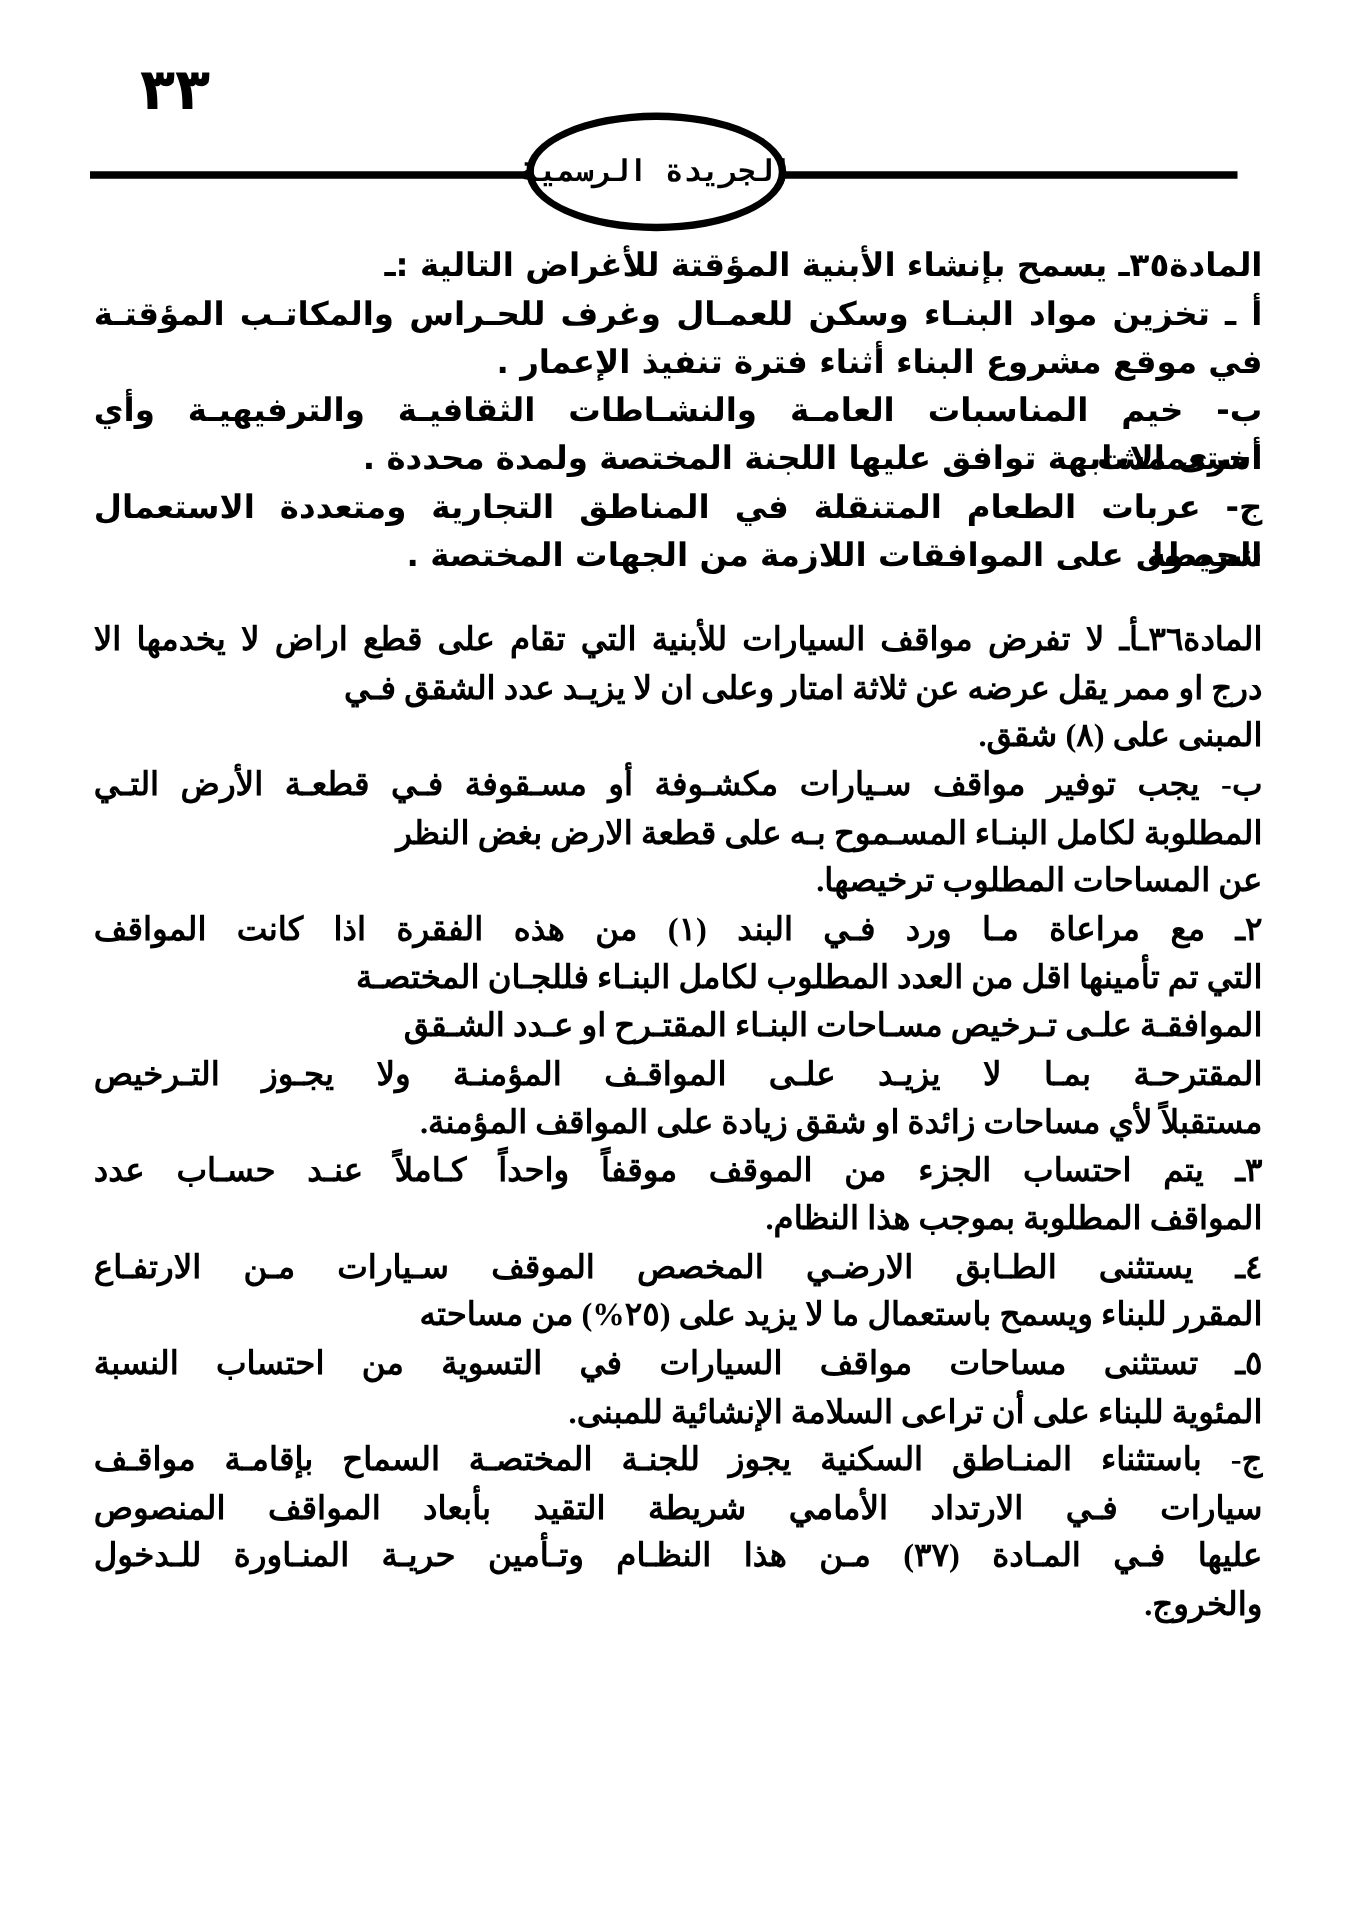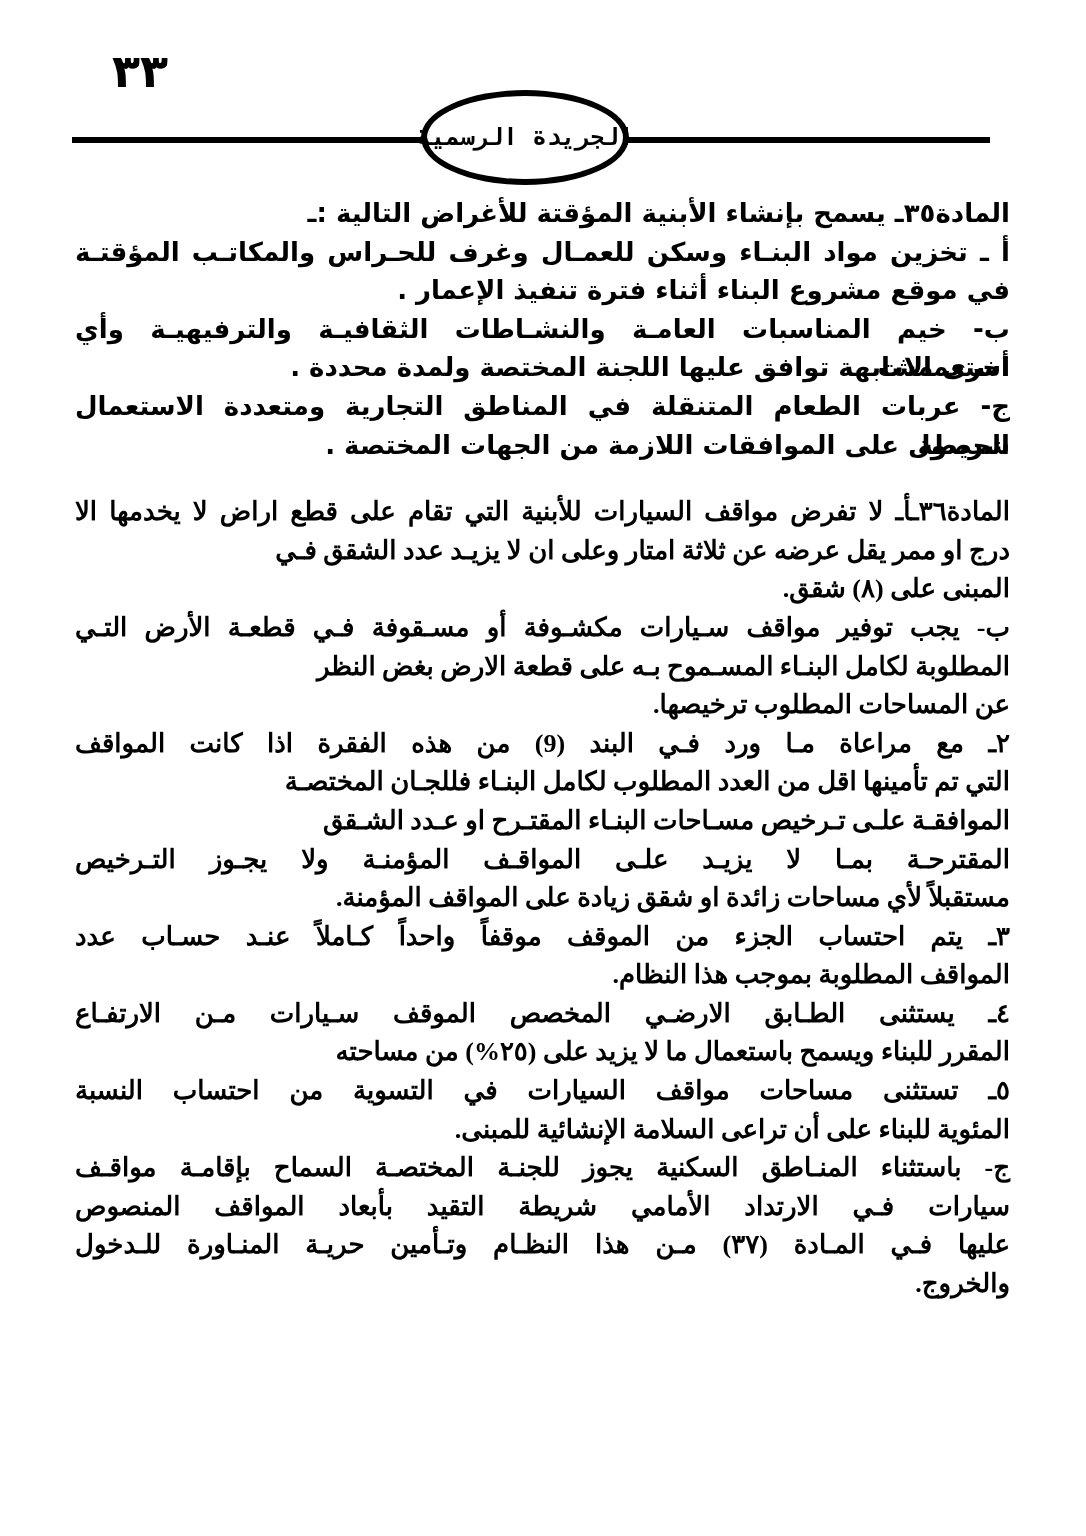--- a/index.html
+++ b/index.html
@@ -104,21 +104,21 @@
       <div class="line center">الحصول على الموافقات اللازمة من الجهات المختصة .</div>
     </section>
 
     <section class="article">
       <div class="line fill">المادة٣٦ـأـ لا تفرض مواقف السيارات للأبنية التي تقام على قطع اراض لا يخدمها الا</div>
       <div class="line center">درج او ممر يقل عرضه عن ثلاثة امتار وعلى ان لا يزيـد عدد الشقق فـي</div>
       <div class="line center">المبنى على (٨) شقق.</div>
       <div class="line fill">ب- يجب توفير مواقف سـيارات مكشـوفة أو مسـقوفة فـي قطعـة الأرض التـي</div>
       <div class="line center">المطلوبة لكامل البنـاء المسـموح بـه على قطعة الارض بغض النظر</div>
       <div class="line center">عن المساحات المطلوب ترخيصها.</div>
-      <div class="line fill">٢ـ مع مراعاة مـا ورد فـي البند (9) من هذه الفقرة اذا كانت المواقف</div>
+      <div class="line fill">٢ـ مع مراعاة مـا ورد فـي البند (١) من هذه الفقرة اذا كانت المواقف</div>
       <div class="line center">التي تم تأمينها اقل من العدد المطلوب لكامل البنـاء فللجـان المختصـة</div>
       <div class="line center">الموافقـة علـى تـرخيص مسـاحات البنـاء المقتـرح او عـدد الشـقق</div>
       <div class="line fill">المقترحـة بمـا لا يزيـد علـى المواقـف المؤمنـة ولا يجـوز التـرخيص</div>
       <div class="line center">مستقبلاً لأي مساحات زائدة او شقق زيادة على المواقف المؤمنة.</div>
       <div class="line fill">٣ـ يتم احتساب الجزء من الموقف موقفاً واحداً كـاملاً عنـد حسـاب عدد</div>
       <div class="line center">المواقف المطلوبة بموجب هذا النظام.</div>
       <div class="line fill">٤ـ يستثنى الطـابق الارضـي المخصص الموقف سـيارات مـن الارتفـاع</div>
       <div class="line center">المقرر للبناء ويسمح باستعمال ما لا يزيد على (٢٥%) من مساحته</div>
       <div class="line fill">٥ـ تستثنى مساحات مواقف السيارات في التسوية من احتساب النسبة</div>
       <div class="line center">المئوية للبناء على أن تراعى السلامة الإنشائية للمبنى.</div>

